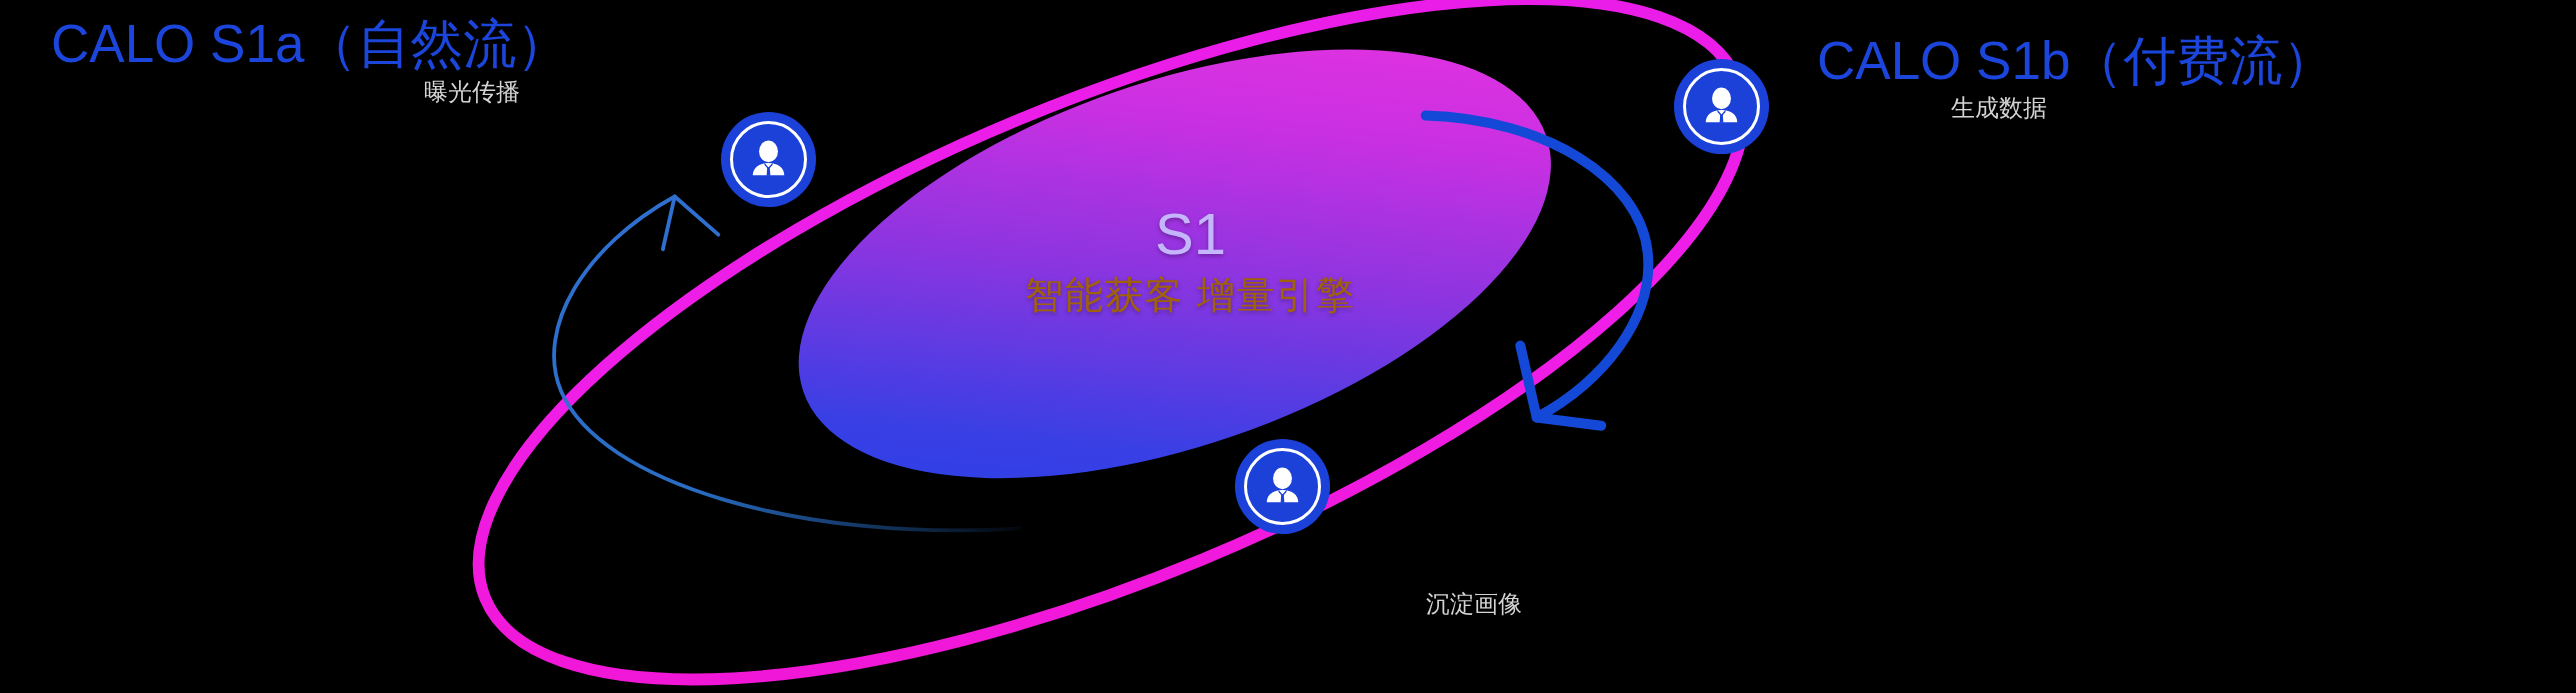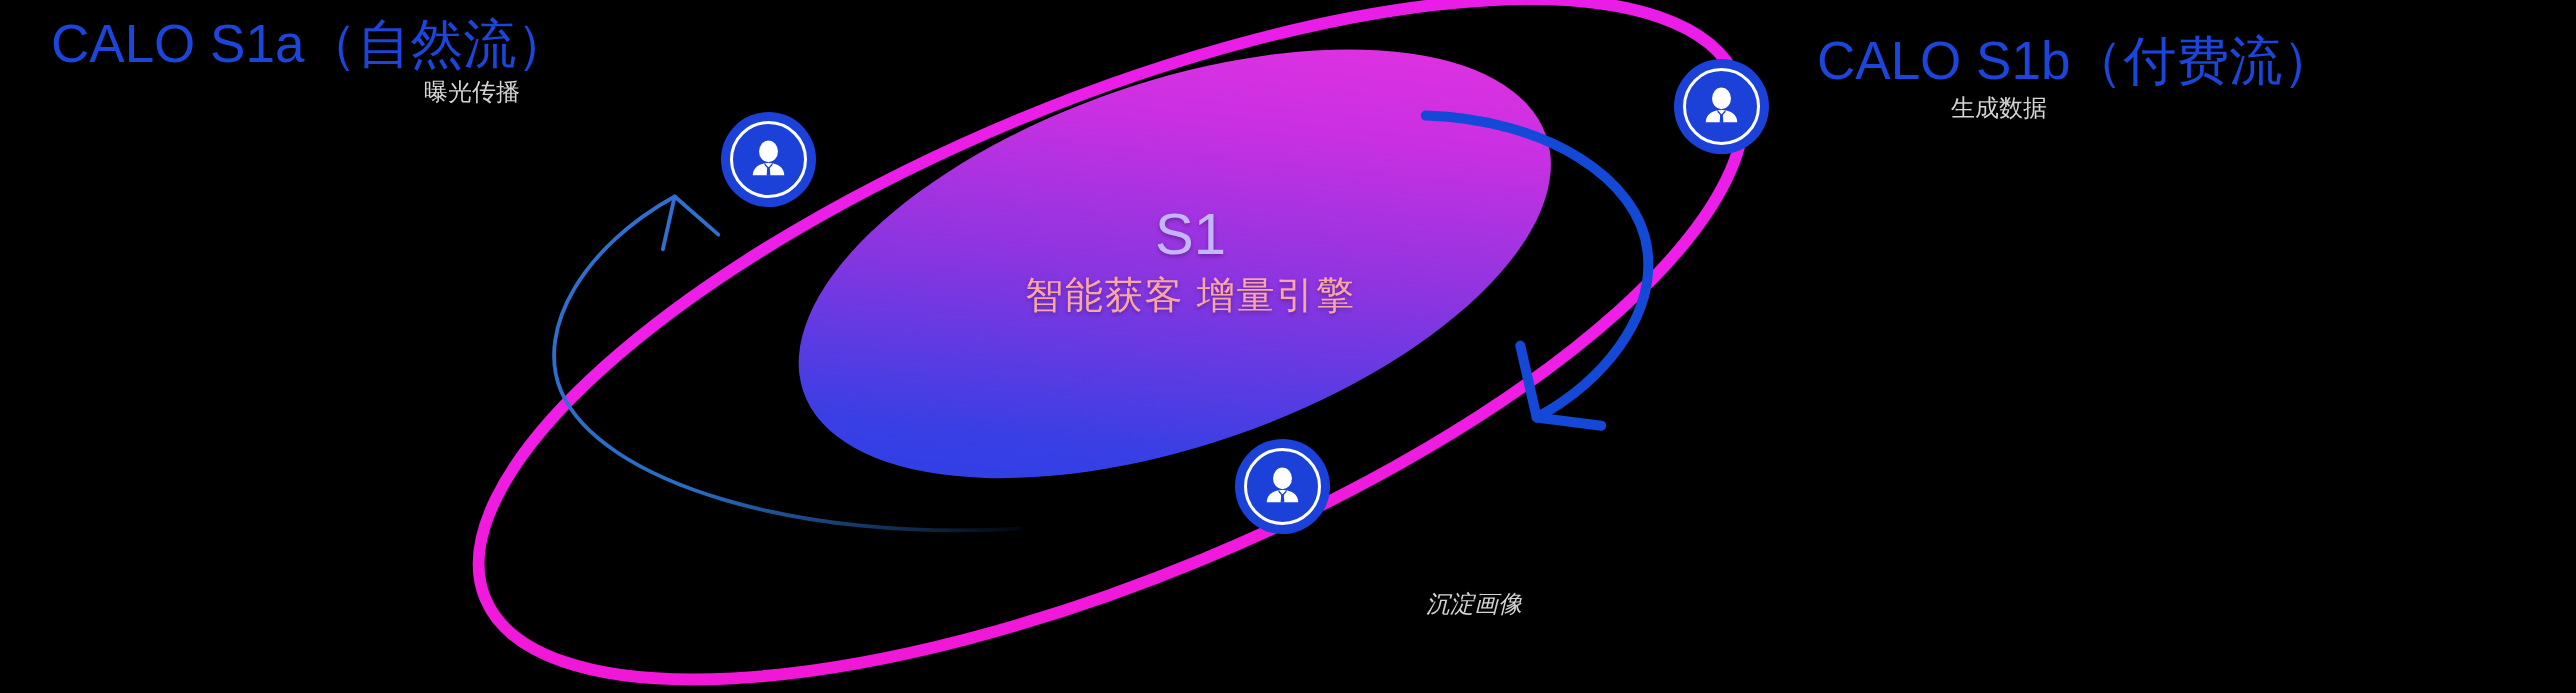--- a/index.html
+++ b/index.html
@@ -47,40 +47,40 @@
     font-weight: 400;
   }
 
   #label-s1a-main { left: 51px;  top: 16.4px; }
   #label-s1a-sub  { left: 424px; top: 79px; }
 
   #label-s1b-main { left: 1817px; top: 33px; }
   #label-s1b-sub  { left: 1951px; top: 95px; }
 
   #label-s1c-main { left: 1364px; top: 482px; }
-  #label-s1c-sub  { left: 1426px; top: 591px; font-style: italic; }
+  #label-s1c-sub  { left: 1426px; top: 591px; }
 
   
   .core-text-wrap {
     position: absolute;
     left: 827px;
     top: 205px;
     width: 727px;
     text-align: center;
     pointer-events: none;
   }
   .core-title {
     color: #c4b5fd;
     font-size: 58px;
     line-height: 1;
     font-weight: 300;
     text-shadow: 0 1.8px 4.5px rgba(0,0,0,0.30);
   }
   .core-sub {
-    color: #fca5a5;
+    color: #a16207;
     font-size: 38px;
     line-height: 1;
     margin-top: 12.7px;
     font-weight: 400;
     letter-spacing: 1.8px;
     text-shadow: 0 1.8px 4.5px rgba(0,0,0,0.30);
   }
 
   
   .node {

